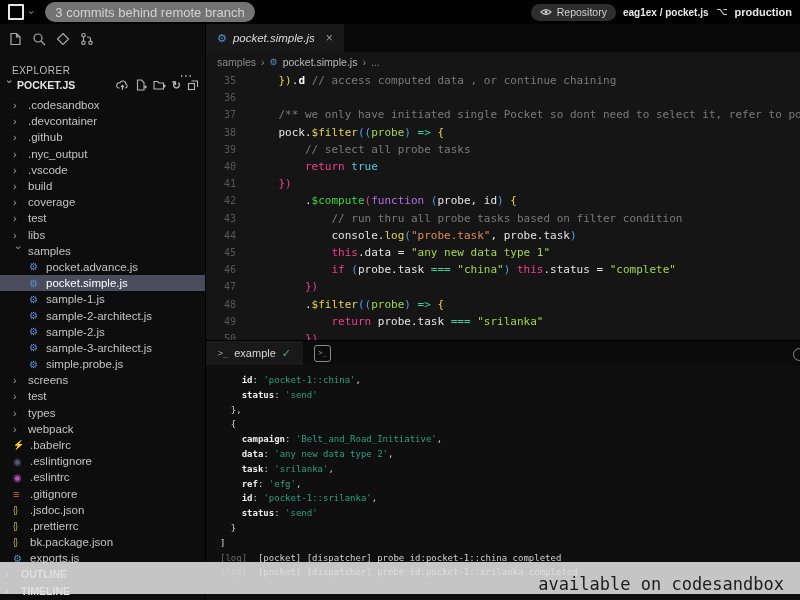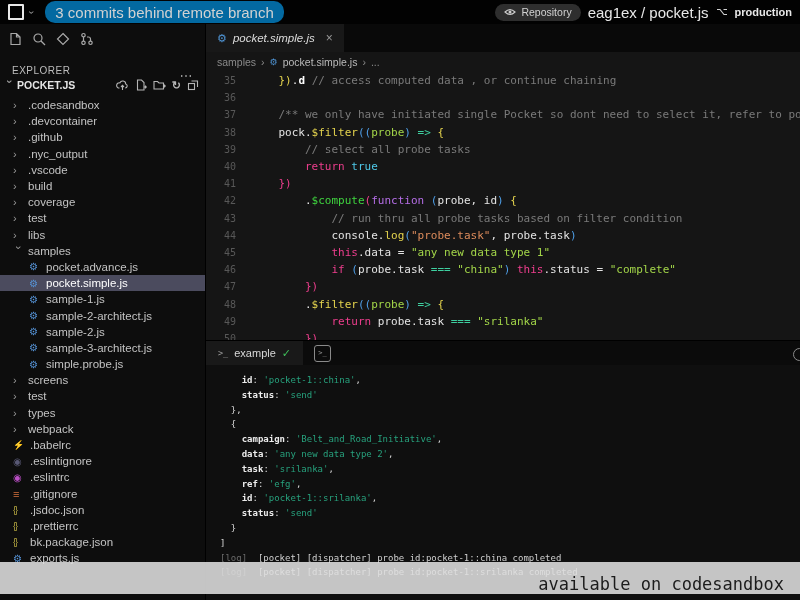--- a/index.html
+++ b/index.html
@@ -4,25 +4,25 @@
 <style>
   html,body{margin:0;padding:0;background:#000;}
   .app{position:relative;width:800px;height:600px;background:#151515;overflow:hidden;
        font-family:"Liberation Sans",sans-serif;-webkit-font-smoothing:antialiased;}
 
   
   .topbar{position:absolute;top:0;left:0;right:0;height:24px;background:#020202;
           display:flex;align-items:center;padding:0 8px;z-index:6;}
   .logo-sq{width:12px;height:12px;border:2px solid #e8e8e8;border-radius:1px;flex:none;}
   .logo-chev{color:#9a9a9a;font-size:10px;display:inline-block;transform:rotate(90deg);margin-left:6px;}
-  .badge{background:#0369a1;color:#d2d2d2;font-size:15px;padding:2.5px 10px;border-radius:10px;margin-left:12px;white-space:nowrap;text-align:right;}
+  .badge{background:#737373;color:#d2d2d2;font-size:13px;padding:2.5px 10px;border-radius:10px;margin-left:12px;white-space:nowrap;text-align:right;}
   .tb-right{margin-left:auto;display:flex;align-items:center;gap:7px;}
   .pill{background:#2e2e2e;border-radius:10px;padding:2.5px 9px;display:flex;align-items:center;gap:5px;
         color:#d2d2d2;font-size:10.5px;}
-  .repo-path{color:#e8e8e8;font-size:15px;font-weight:normal;}
+  .repo-path{color:#e8e8e8;font-size:10px;font-weight:bold;}
   .env{color:#e8e8e8;font-size:11px;font-weight:bold;}
   .micon{flex:none;display:block;}
 
   
   .sidebar{position:absolute;top:24px;left:0;width:205px;bottom:0;background:#0d0d0d;border-right:1px solid #000;}
   .activity{height:30px;display:flex;align-items:center;gap:10px;padding:0 8px;}
   .exp-head{height:22px;display:flex;align-items:flex-end;padding:0 12px;color:#bdbdbd;font-size:10px;letter-spacing:.5px;}
   .dots{margin-left:auto;font-size:13px;color:#bdbdbd;line-height:0;}
   .proj-head{height:18px;display:flex;align-items:center;padding:0 6px 0 4px;color:#e4e4e4;font-size:10.5px;font-weight:bold;gap:0;}
   .proj-actions{margin-left:auto;display:flex;gap:6px;align-items:center;}
@@ -263,20 +263,30 @@
         </div>
         <div class="row">
           <span class="ficon ic-json">{}</span>
           <span class="lbl">bk.package.json</span>
         </div>
         <div class="row">
           <span class="ficon ic-js">⚙</span>
           <span class="lbl">exports.js</span>
         </div>
       </div>
+    <div class="bottom-secs">
+      <div class="bsec">
+        <span class="chev">›</span>
+        <span>OUTLINE</span>
+      </div>
+      <div class="bsec">
+        <span class="chev">›</span>
+        <span>TIMELINE</span>
+      </div>
+    </div>
   </aside>
 
   <main class="editor">
     <div class="tabbar">
       <div class="tab">
         <span class="tab-gear">⚙</span>
         <span>pocket.simple.js</span>
         <span class="tab-close">×</span>
       </div>
     </div>

